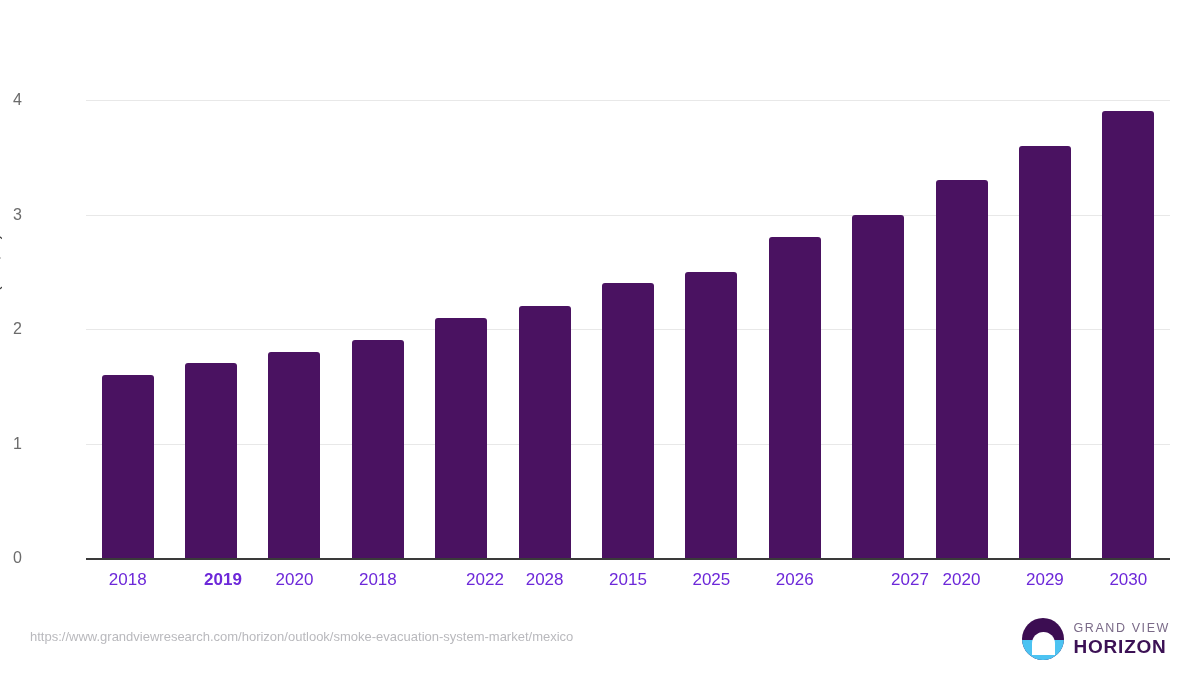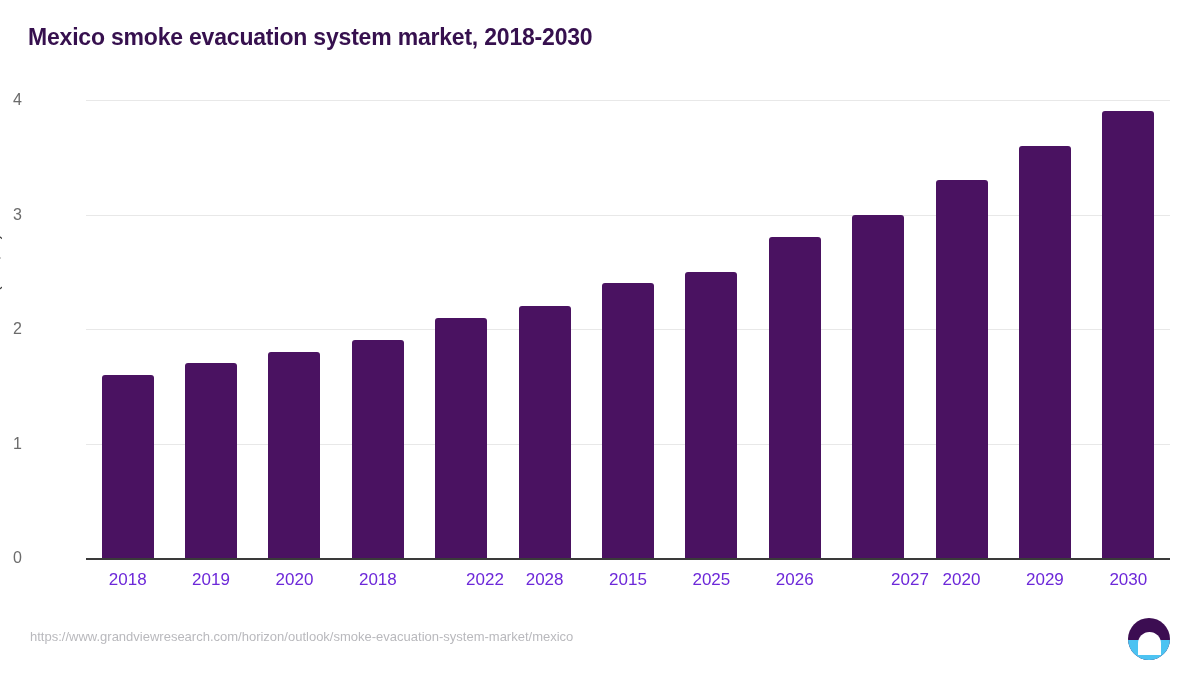--- a/index.html
+++ b/index.html
@@ -169,21 +169,20 @@
     color: #3c1155;
     font-weight: bold;
     margin-top: 3px;
   }
 </style>
 </head>
 <body>
 
 <div class="canvas">
 
-  <div class="chart-title">Mexico smoke evacuation system market, 2018-2030</div>
 
   <div class="y-axis-title">Market Size (US$M)</div>
 
   <div id="y-ticks">
       <div class="y-tick" style="top: 558px;">0</div>
       <div class="y-tick" style="top: 443.5px;">1</div>
       <div class="y-tick" style="top: 329px;">2</div>
       <div class="y-tick" style="top: 214.5px;">3</div>
       <div class="y-tick" style="top: 100px;">4</div>
     </div>
@@ -209,21 +208,21 @@
         <div class="bar" title="2028: 3.3" style="left: 849.538px; width: 52px; height: 377.85px; background: rgb(74, 18, 97);"></div>
         <div class="bar" title="2029: 3.6" style="left: 932.923px; width: 52px; height: 412.2px; background: rgb(74, 18, 97);"></div>
         <div class="bar" title="2030: 3.9" style="left: 1016.31px; width: 52px; height: 446.55px; background: rgb(74, 18, 97);"></div>
       </div>
   </div>
 
   <div class="axis-x-line"></div>
 
   <div id="x-ticks">
       <div class="x-tick" style="left: 82.6923px;">2018</div>
-      <div class="x-tick" style="left: 166px;">2019</div>
+      <div class="x-tick" style="left: 178px; font-weight: bold;">2019</div>
       <div class="x-tick" style="left: 249.462px;">2020</div>
       <div class="x-tick" style="left: 332.846px;">2018</div>
       <div class="x-tick" style="left: 440px;">2022</div>
       <div class="x-tick" style="left: 499.615px;">2028</div>
       <div class="x-tick" style="left: 583px;">2015</div>
       <div class="x-tick" style="left: 666.385px;">2025</div>
       <div class="x-tick" style="left: 749.769px;">2026</div>
       <div class="x-tick" style="left: 865px;">2027</div>
       <div class="x-tick" style="left: 916.538px;">2020</div>
       <div class="x-tick" style="left: 999.923px;">2029</div>
@@ -232,15 +231,19 @@
 
   <div class="source-url">https://www.grandviewresearch.com/horizon/outlook/smoke-evacuation-system-market/mexico</div>
 
   <div class="logo">
     <div class="logo-mark">
       <div class="water"></div>
       <div class="dome"></div>
       <div class="ray ray1"></div>
       <div class="ray ray2"></div>
     </div>
+    <div class="logo-text">
+      <div class="logo-grand">GRAND VIEW</div>
+      <div class="logo-horizon">HORIZON</div>
+    </div>
   </div>
 
 </div>
 
 </body></html>

